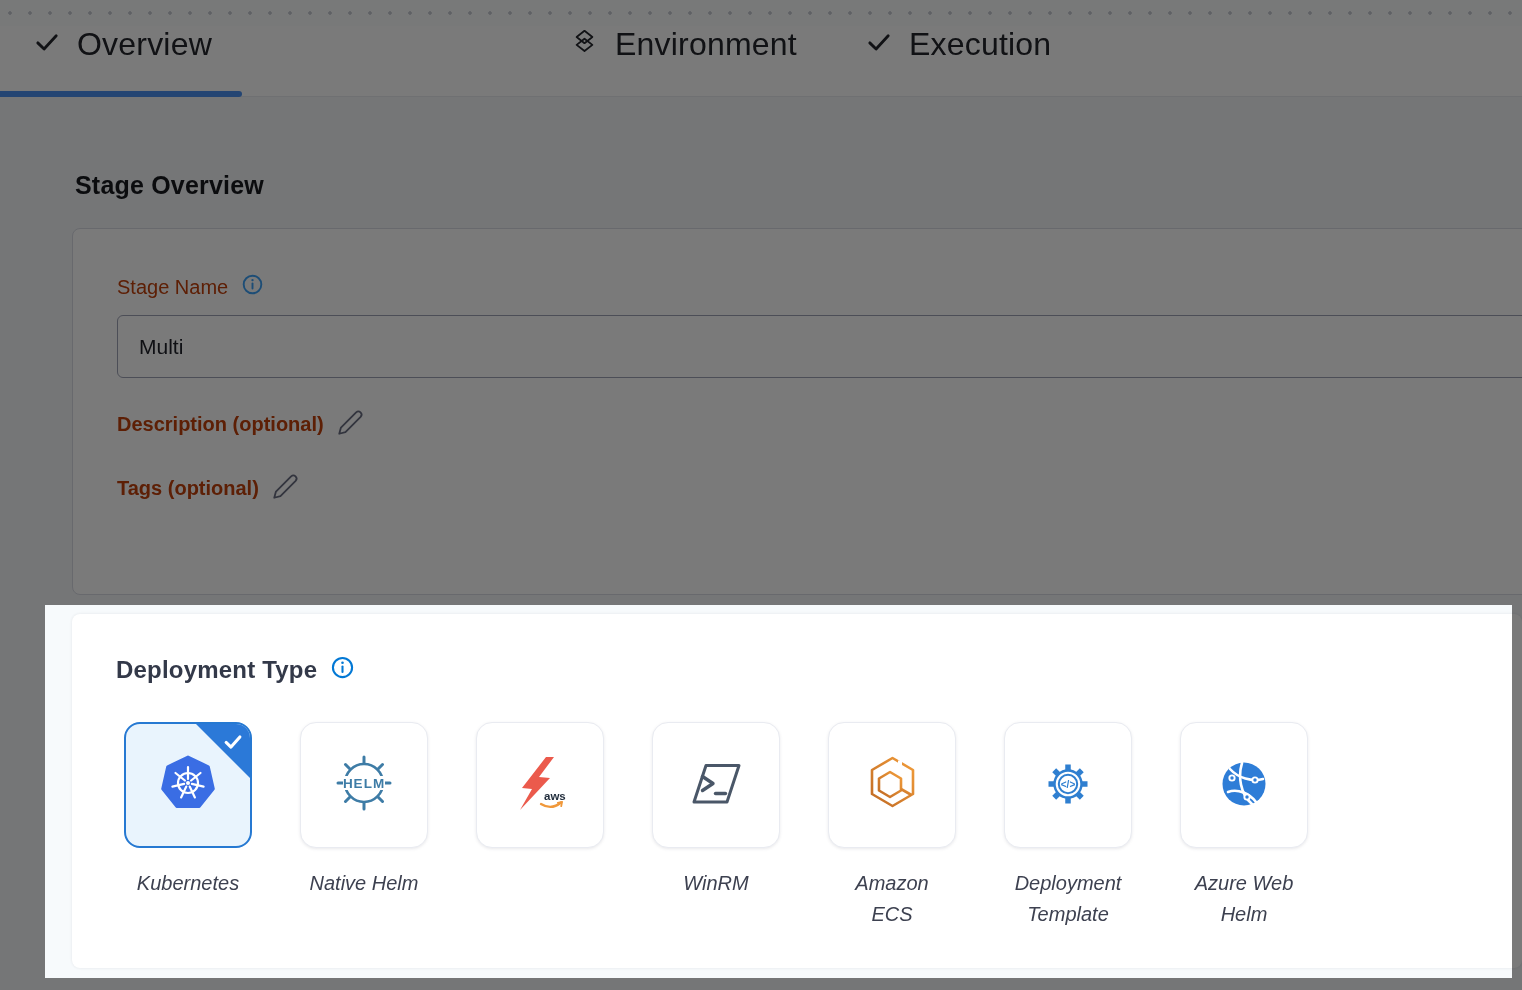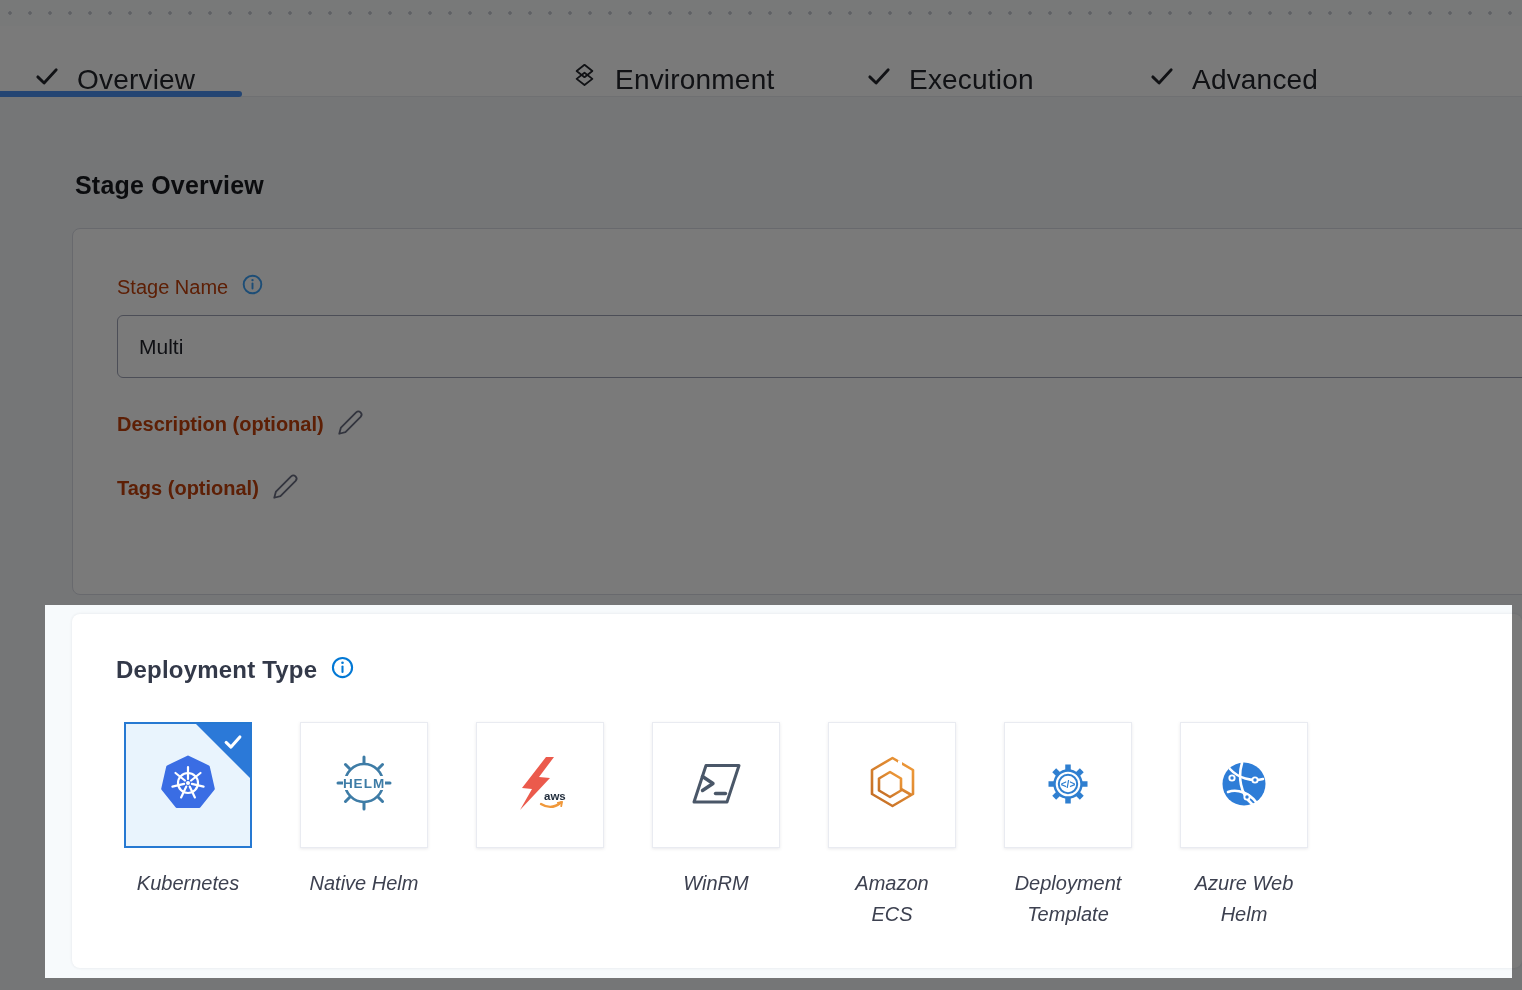--- a/index.html
+++ b/index.html
@@ -10,22 +10,22 @@
 
   
   .canvas-strip { position:absolute; top:0; left:0; width:100%; height:26px;
     background-color:#fbfcfd;
     background-image:radial-gradient(circle,#c6cad2 1.5px, transparent 1.9px);
     background-size:20px 26px; background-position:0 0; }
 
   
   .tabbar { position:absolute; top:26px; left:0; right:0; height:71px; background:#ffffff;
     border-bottom:1px solid #e9ebee; }
-  .tab { position:absolute; top:0; height:100%; display:flex; align-items:flex-end; gap:17px;
-    font-size:28px; color:#24262c; cursor:pointer; letter-spacing:.2px; }
+  .tab { position:absolute; top:0; height:100%; display:flex; align-items:flex-start; gap:17px;
+    font-size:32px; color:#24262c; cursor:pointer; letter-spacing:.2px; }
   .tab svg { flex:0 0 auto; }
   .tab-underline { position:absolute; left:0; bottom:-1px; width:242px; height:6px;
     background:#4b90f0; border-radius:0 3px 3px 0; }
 
   
   .page-title { position:absolute; left:75px; top:171px; font-size:25px; font-weight:700;
     color:#17191f; letter-spacing:.2px; }
   .stage-card { position:absolute; left:72px; top:228px; width:1500px; height:367px;
     background:#ffffff; border:1px solid #d9dce4; border-radius:8px; }
   .label-row { position:absolute; left:44px; display:flex; align-items:center; gap:13px;
@@ -38,21 +38,21 @@
   
   .deploy-section { position:absolute; left:45px; top:605px; width:1467px; height:373px; background:#f7fafc; }
   .deploy-card { position:absolute; left:27px; top:9px; width:1450px; height:354px; background:#ffffff;
     border-radius:8px; box-shadow:0 0 3px rgba(40,41,61,.10); }
   .deploy-title-row { position:absolute; left:44px; top:41px; display:flex; align-items:center; gap:13px; }
   .deploy-title-row h3 { font-size:24px; font-weight:700; color:#333949; letter-spacing:.2px; }
 
   .tiles { position:absolute; left:52px; top:108px; display:flex; gap:48px; }
   .tile-wrap { position:relative; width:128px; height:240px; }
   .tile { position:relative; width:128px; height:126px; background:#fff; border:1px solid #e9ebf1;
-    border-radius:0; box-shadow:0 1px 3px rgba(96,97,112,.14); cursor:pointer; overflow:hidden;
+    border-radius:16px; box-shadow:0 1px 3px rgba(96,97,112,.14); cursor:pointer; overflow:hidden;
     display:flex; align-items:center; justify-content:center; padding:0; }
   .tile.selected { background:#e9f4fd; border:2px solid #2679d2; box-shadow:none; }
   .badge-corner { position:absolute; top:0; right:0; width:0; height:0;
     border-top:54px solid #2b79d8; border-left:54px solid transparent; }
   .badge-check { position:absolute; top:7px; right:6px; }
   .tile-label { position:absolute; top:146px; left:50%; transform:translateX(-50%);
     text-align:center; font-size:20px; line-height:31px; color:#3d4150; white-space:nowrap;font-style:italic; }
   .tile-label.wrap2 { white-space:normal; width:116px; }
 
   
@@ -87,28 +87,20 @@
       </span>
       <span>Environment</span>
     </div>
     <div class="tab" style="left:866px">
       <span>
         <svg width="26" height="26" viewBox="0 0 24 24" fill="none" stroke="#24262c" stroke-width="2.6" stroke-linecap="round" stroke-linejoin="round">
             <polyline points="3.5 12.8 9.3 18.4 20.5 6.3"></polyline>
           </svg>
       </span>
       <span>Execution</span>
-    </div>
-    <div class="tab" style="left:1149px">
-      <span>
-        <svg width="26" height="26" viewBox="0 0 24 24" fill="none" stroke="#24262c" stroke-width="2.6" stroke-linecap="round" stroke-linejoin="round">
-            <polyline points="3.5 12.8 9.3 18.4 20.5 6.3"></polyline>
-          </svg>
-      </span>
-      <span>Advanced</span>
     </div>
     <div class="tab-underline"></div>
   </div>
 
   <div class="page-title">Stage Overview</div>
 
   <div class="stage-card">
     <div class="label-row" style="top:44px; font-weight:500;">
       <span>Stage Name</span>
       <span>

